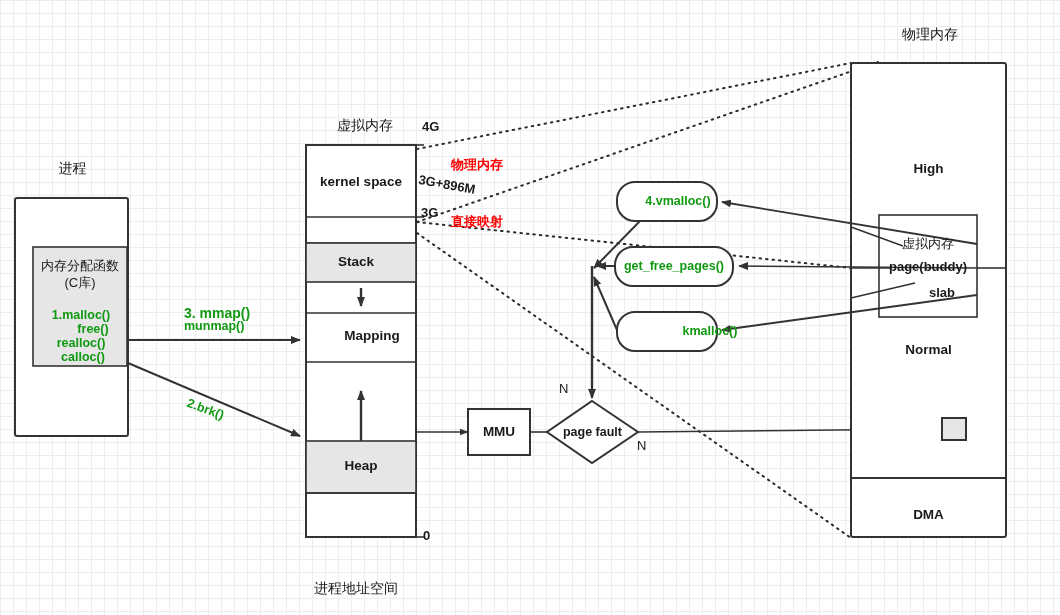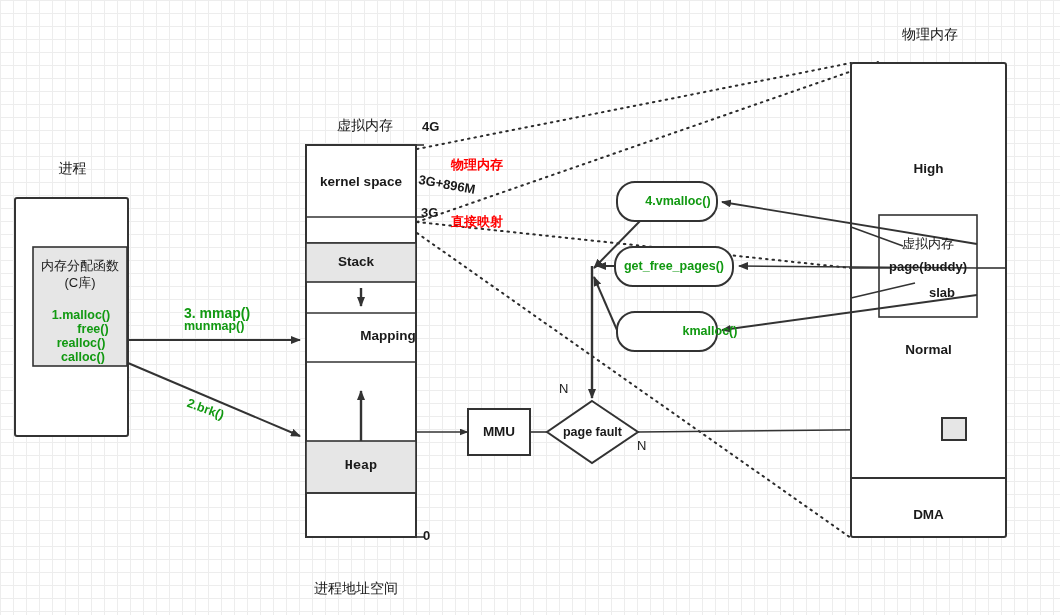--- a/index.html
+++ b/index.html
@@ -175,22 +175,22 @@
   <div class="lbl green ctr" style="left:45px;top:322px;width:96px;font-size:12.5px;">free()</div>
   <div class="lbl green ctr" style="left:33px;top:336px;width:96px;font-size:12.5px;">realloc()</div>
   <div class="lbl green ctr" style="left:35px;top:350px;width:96px;font-size:12.5px;">calloc()</div>
 
   <div class="lbl green" style="left:184px;top:305px;font-size:14px;">3. mmap()</div>
   <div class="lbl green" style="left:184px;top:319px;font-size:12.5px;">munmap()</div>
   <div class="lbl green" style="left:190px;top:396px;font-size:12.5px;transform:rotate(20deg);transform-origin:left top;">2.brk()</div>
 
   <div class="lbl boxtext ctr" style="left:306px;top:174px;width:110px;">kernel space</div>
   <div class="lbl boxtext ctr" style="left:306px;top:254px;width:100px;">Stack</div>
-  <div class="lbl boxtext ctr" style="left:314px;top:328px;width:94px;padding-left:27px;">Mapping</div>
-  <div class="lbl boxtext ctr" style="left:306px;top:458px;width:110px;font-family:Liberation Mono, monospace;">Heap</div>
+  <div class="lbl boxtext ctr" style="left:298px;top:328px;width:94px;padding-left:27px;">Mapping</div>
+  <div class="lbl boxtext ctr" style="left:306px;top:458px;width:110px;">Heap</div>
 
   <div class="lbl addr" style="left:422px;top:119px;">4G</div>
   <div class="lbl addr" style="left:420px;top:172px;transform:rotate(10deg);transform-origin:left top;">3G+896M</div>
   <div class="lbl addr" style="left:421px;top:205px;">3G</div>
   <div class="lbl addr" style="left:423px;top:528px;">0</div>
 
   <div class="lbl red" style="left:451px;top:156px;">物理内存</div>
   <div class="lbl red" style="left:451px;top:213px;">直接映射</div>
 
   <div class="lbl green ctr" style="left:617px;top:194px;width:122px;font-size:12.5px;">4.vmalloc()</div>

